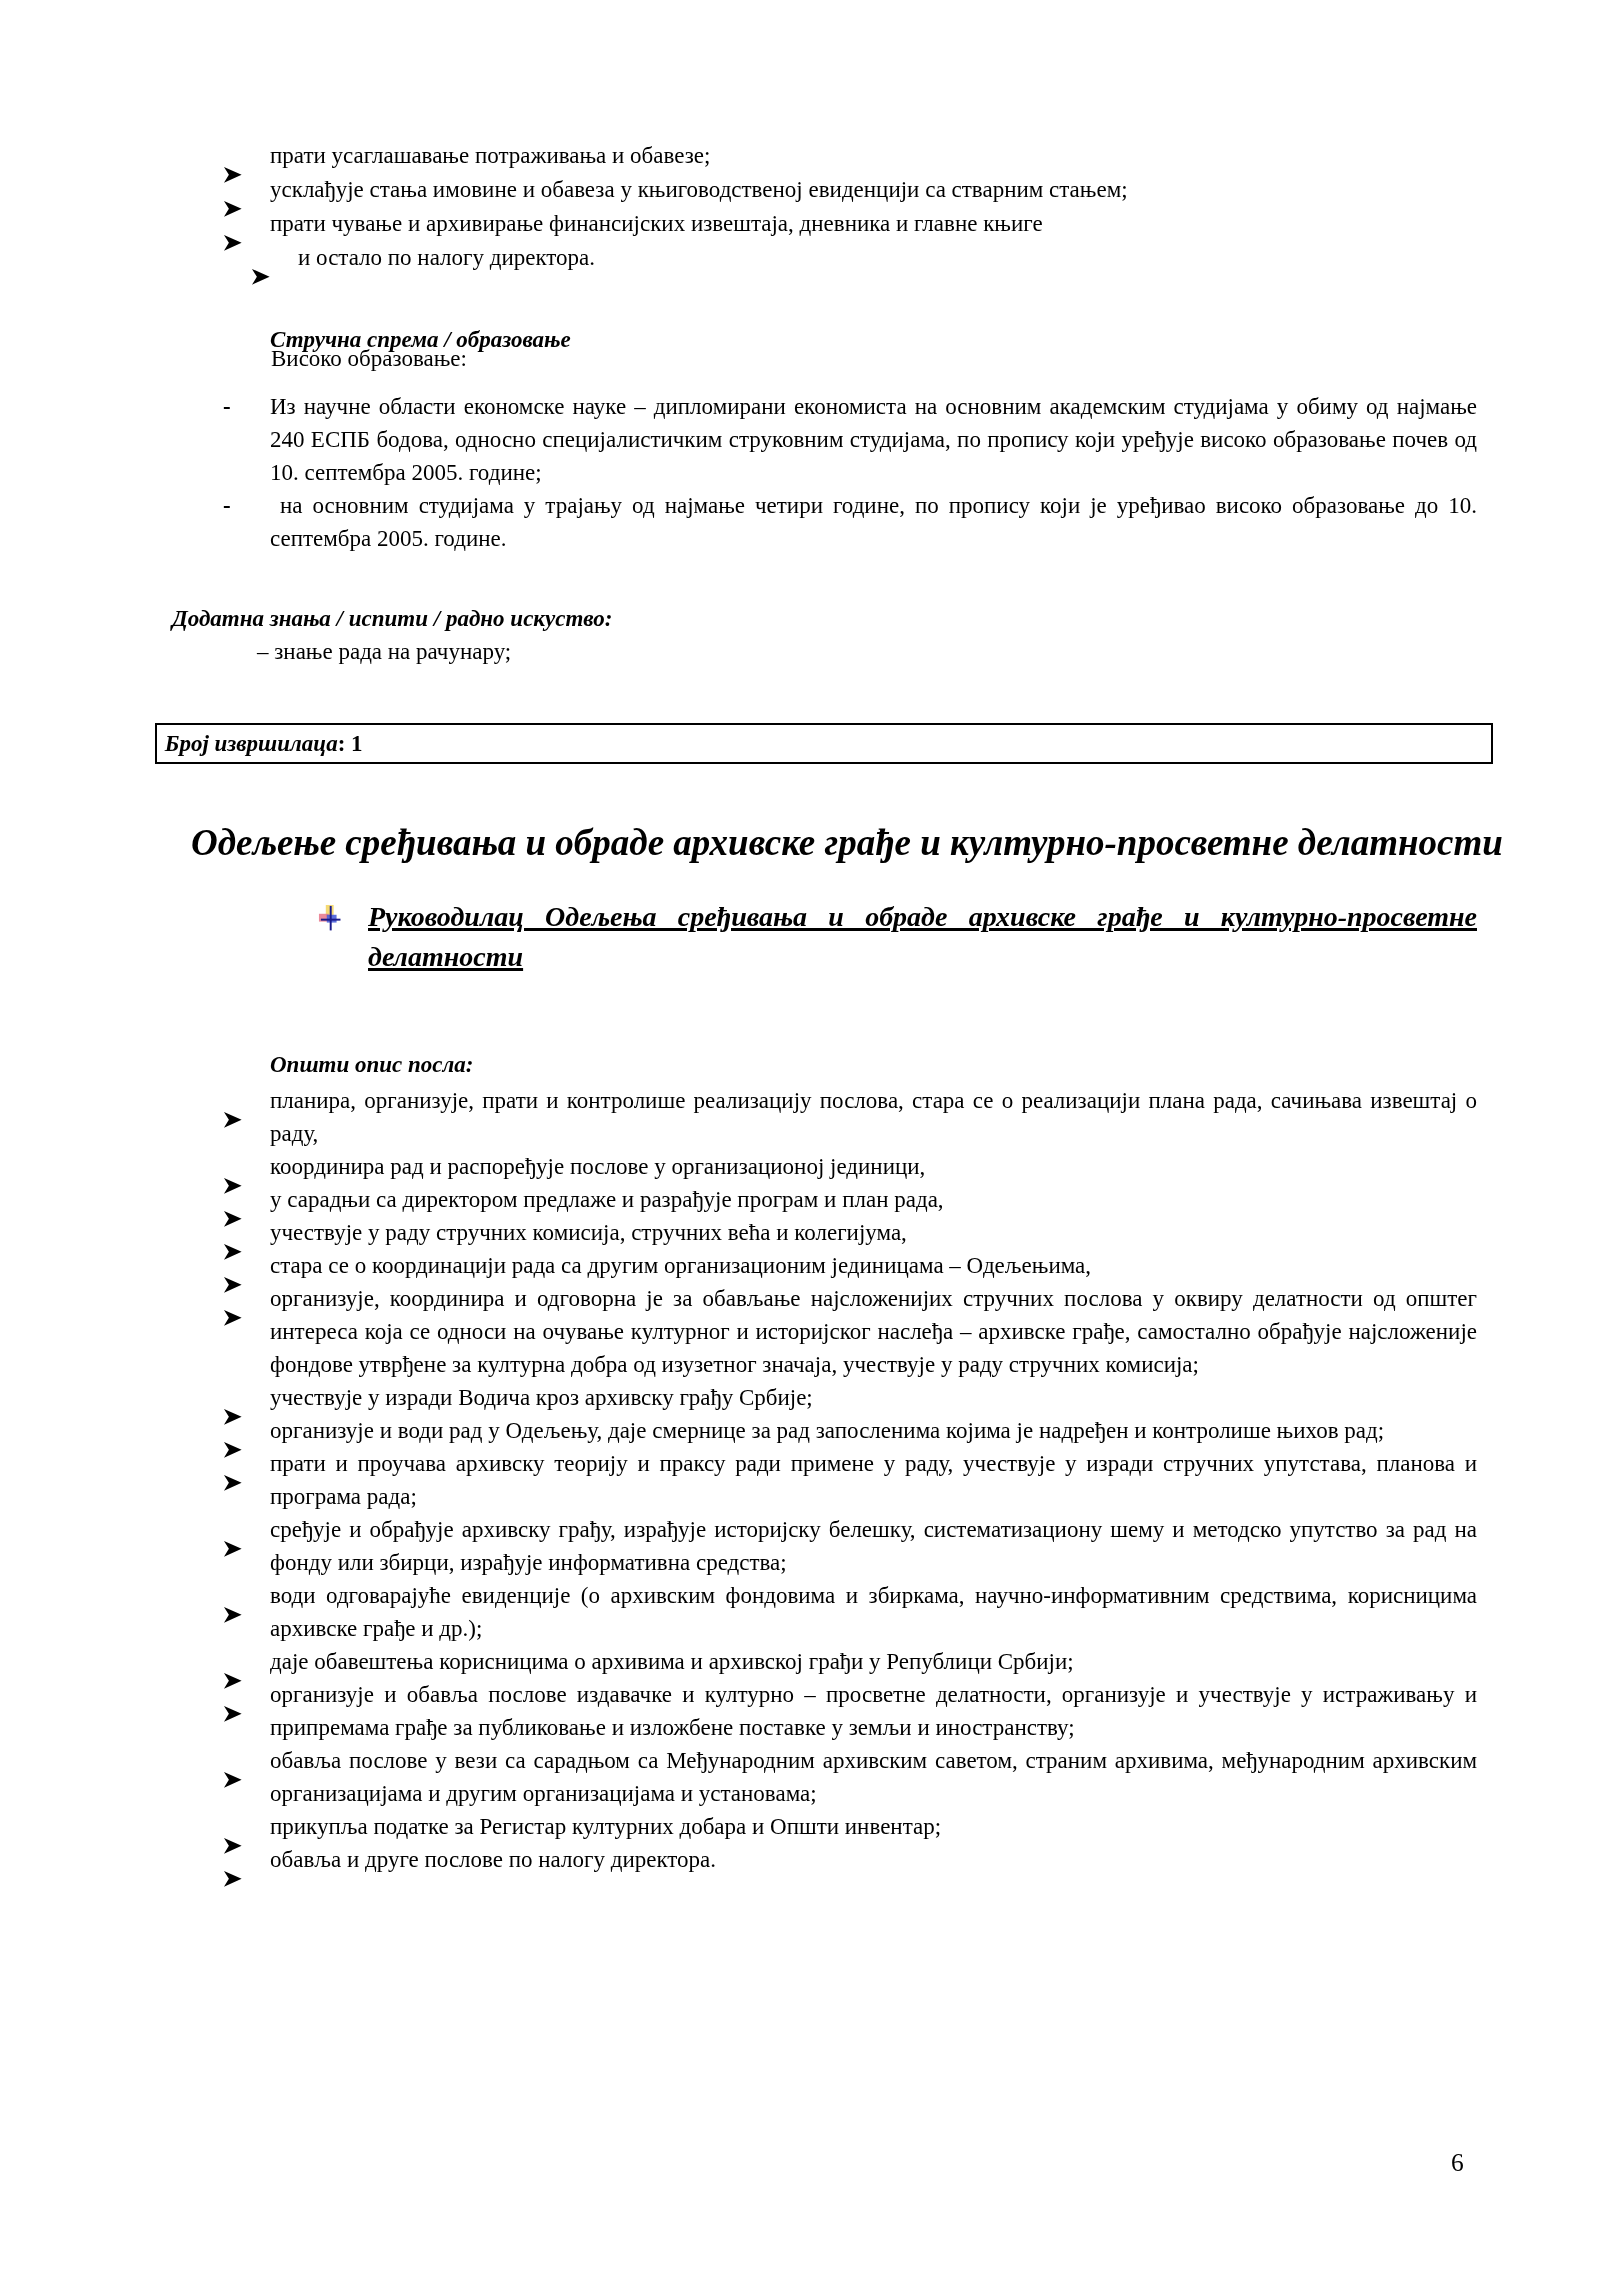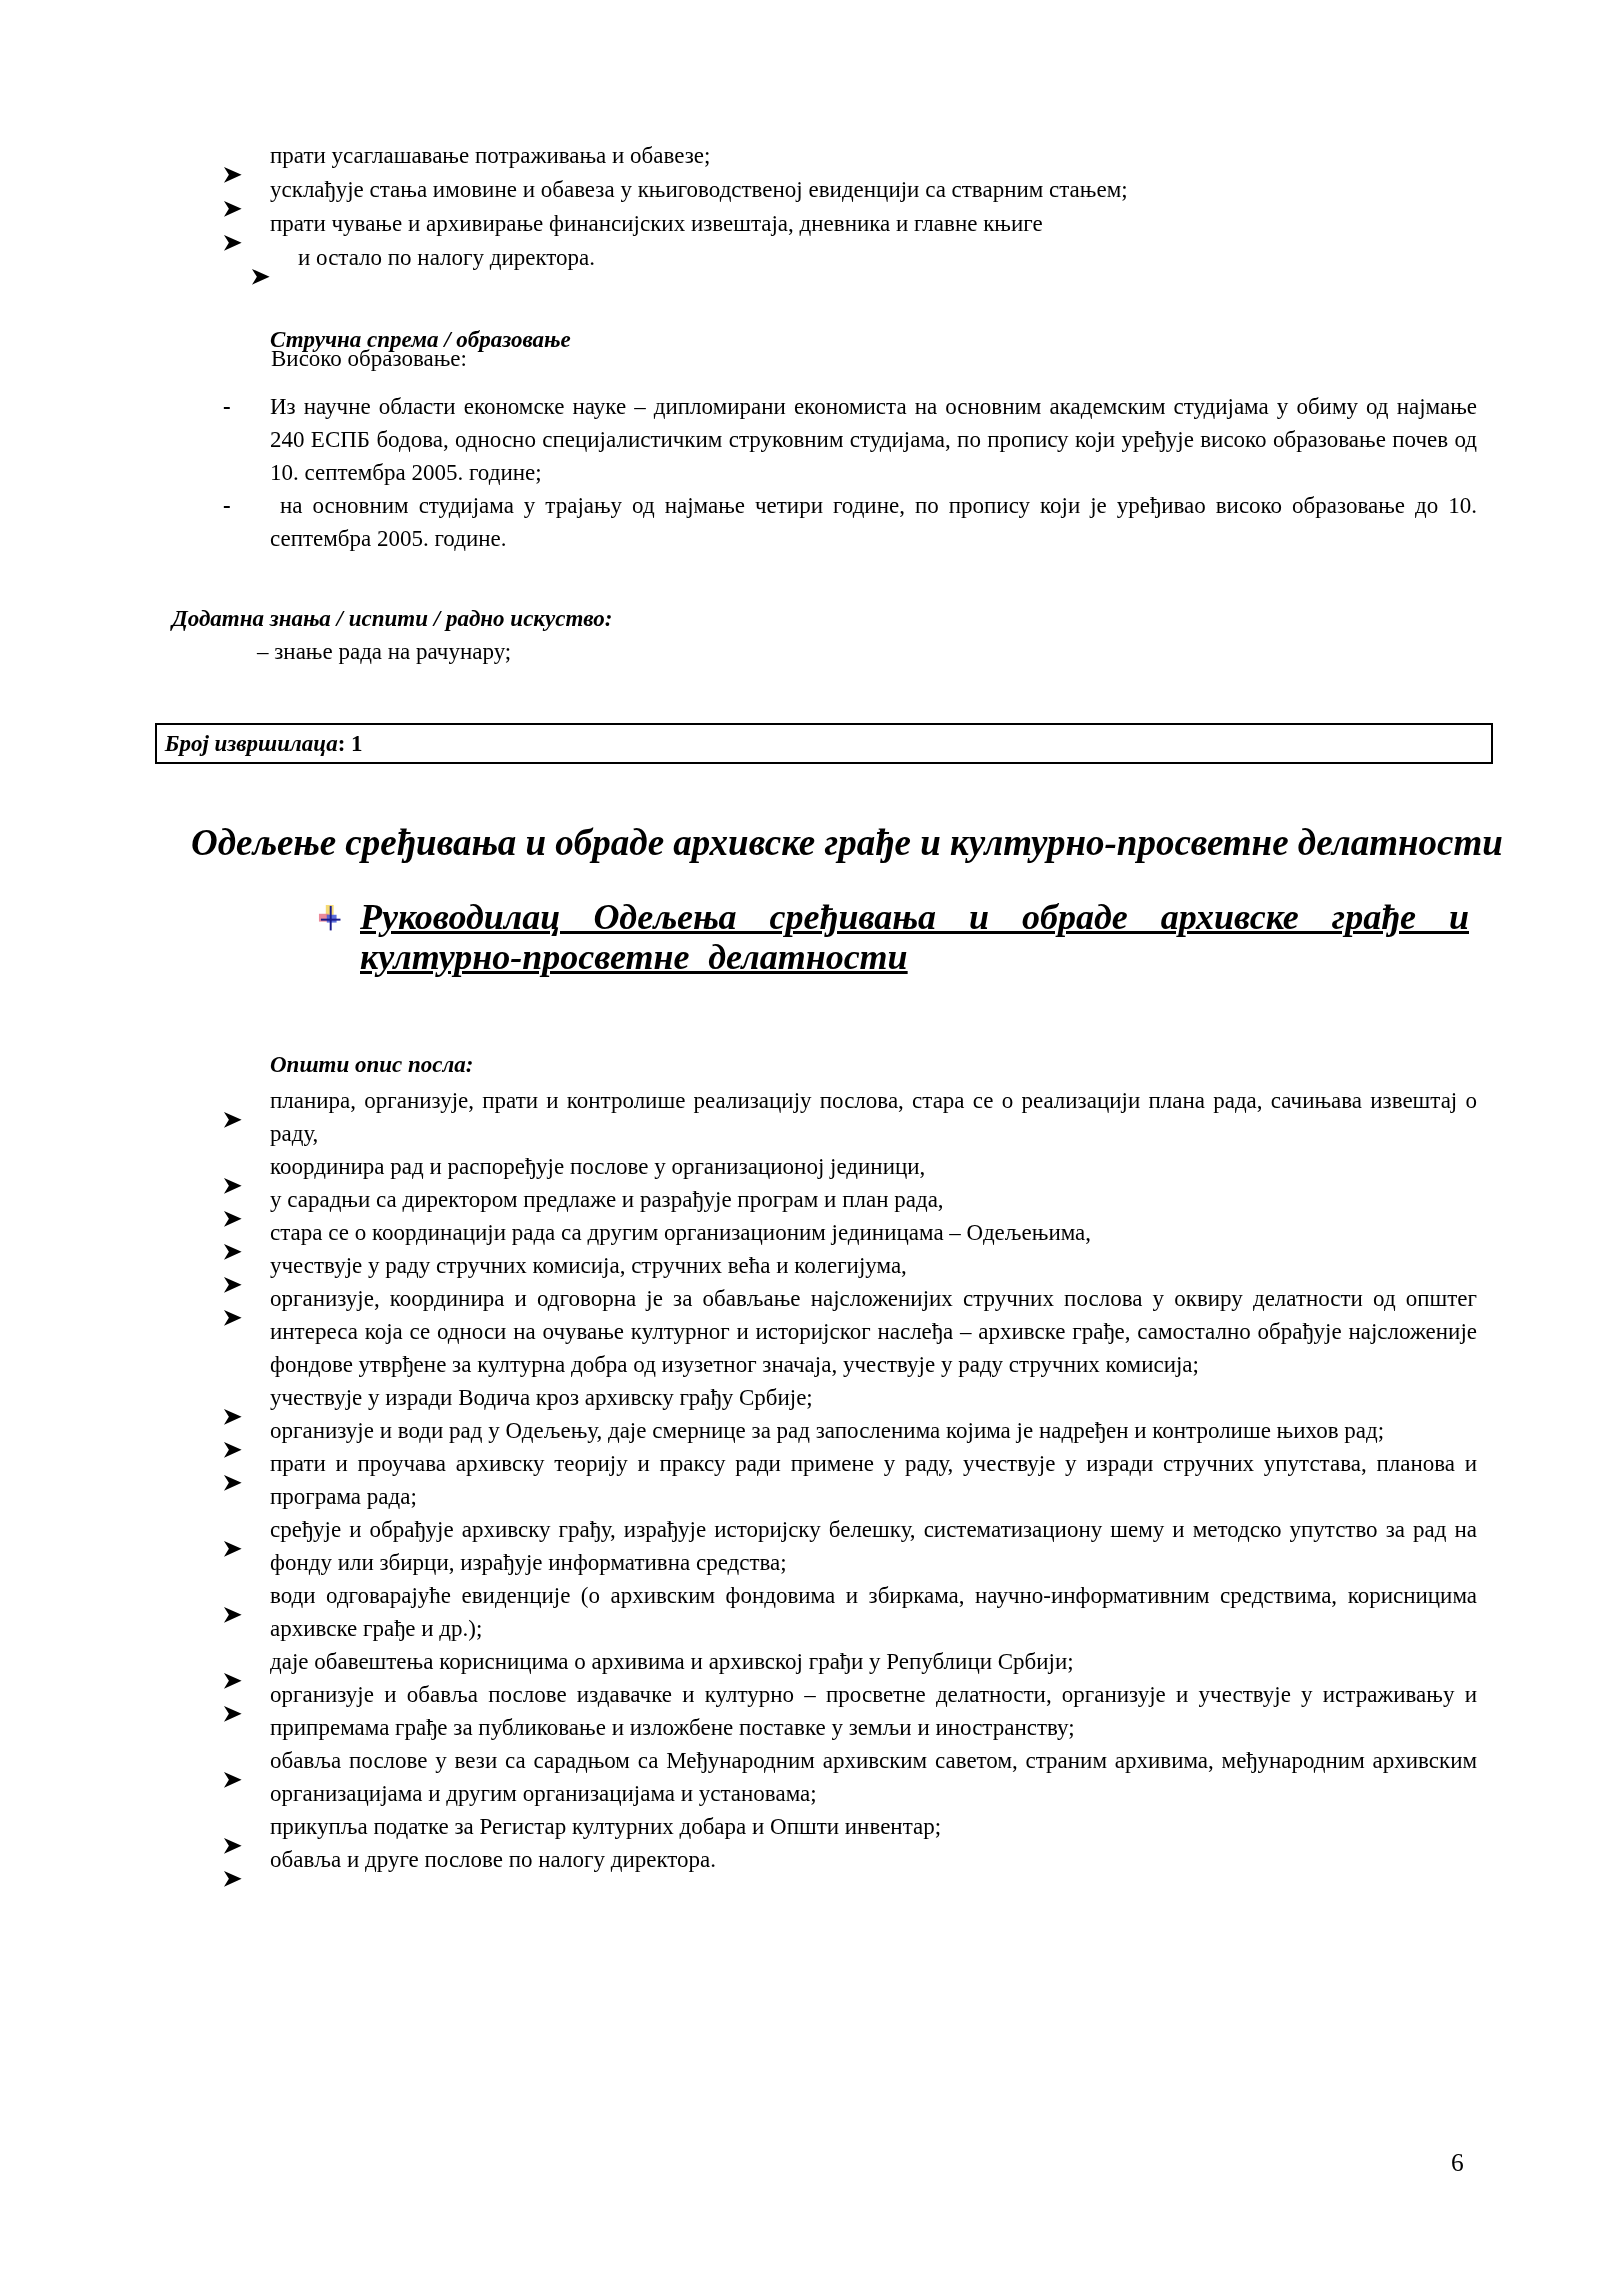--- a/index.html
+++ b/index.html
@@ -16,21 +16,21 @@
   .arrow svg { display: block; }
   .dash-marker { font-weight: bold; }
   .bi { font-weight: bold; font-style: italic; }
   .b { font-weight: bold; }
   .box {
     position: absolute; left: 155px; top: 723px; width: 1326px; height: 37px;
     border: 2.9px solid #000; padding-left: 7.8px; line-height: 37px;
   }
   .section-title { position: absolute; left: 191px; top: 821px; font-size: 37px; font-weight: bold; font-style: italic; white-space: nowrap; }
   .job-title {
-    position: absolute; left: 360px; top: 897px; width: 1109px; font-size: 36px;
+    position: absolute; left: 368px; top: 897px; width: 1109px; font-size: 28px;
     font-weight: bold; font-style: italic; text-decoration: underline; text-decoration-thickness: 2.9px;
     text-align: justify; text-align-last: left; line-height: 40px; word-spacing: 9.8px;
   }
   .pin { position: absolute; left: 317px; top: 904px; width: 27.4px; height: 27.4px; }
   .page-num { position: absolute; left: 1451px; top: 2148px; font-size: 25.5px; }
 </style>
 </head>
 <body>
 
 <ul class="list" style="top:139px; line-height:34px;">
@@ -100,24 +100,24 @@
             <path d="M1 2 L19 10 L1 18 L6 10 Z" fill="#000"></path>
           </svg></span></span><span>планира, организује, прати и контролише реализацију послова, стара се о реализацији плана рада, сачињава извештај о раду,</span></li>
   <li class="li"><span class="marker"><span class="arrow"><svg width="19.6" height="19.6" viewBox="0 0 20 20">
             <path d="M1 2 L19 10 L1 18 L6 10 Z" fill="#000"></path>
           </svg></span></span><span>координира рад и распоређује послове у организационој јединици,</span></li>
   <li class="li"><span class="marker"><span class="arrow"><svg width="19.6" height="19.6" viewBox="0 0 20 20">
             <path d="M1 2 L19 10 L1 18 L6 10 Z" fill="#000"></path>
           </svg></span></span><span>у сарадњи са директором предлаже и разрађује програм и план рада,</span></li>
   <li class="li"><span class="marker"><span class="arrow"><svg width="19.6" height="19.6" viewBox="0 0 20 20">
             <path d="M1 2 L19 10 L1 18 L6 10 Z" fill="#000"></path>
-          </svg></span></span><span>стара се о координацији рада са другим организационим јединицама – Одељењима,</span></li>
+          </svg></span></span><span>учествује у раду стручних комисија, стручних већа и колегијума,</span></li>
   <li class="li"><span class="marker"><span class="arrow"><svg width="19.6" height="19.6" viewBox="0 0 20 20">
             <path d="M1 2 L19 10 L1 18 L6 10 Z" fill="#000"></path>
-          </svg></span></span><span>учествује у раду стручних комисија, стручних већа и колегијума,</span></li>
+          </svg></span></span><span>стара се о координацији рада са другим организационим јединицама – Одељењима,</span></li>
   <li class="li"><span class="marker"><span class="arrow"><svg width="19.6" height="19.6" viewBox="0 0 20 20">
             <path d="M1 2 L19 10 L1 18 L6 10 Z" fill="#000"></path>
           </svg></span></span><span>организује, координира и одговорна је за обављање најсложенијих стручних послова у оквиру делатности од општег интереса која се односи на очување културног и историјског наслеђа – архивске грађе, самостално обрађује најсложеније фондове утврђене за културна добра од изузетног значаја, учествује у раду стручних комисија;</span></li>
   <li class="li"><span class="marker"><span class="arrow"><svg width="19.6" height="19.6" viewBox="0 0 20 20">
             <path d="M1 2 L19 10 L1 18 L6 10 Z" fill="#000"></path>
           </svg></span></span><span>учествује у изради Водича кроз архивску грађу Србије;</span></li>
   <li class="li"><span class="marker"><span class="arrow"><svg width="19.6" height="19.6" viewBox="0 0 20 20">
             <path d="M1 2 L19 10 L1 18 L6 10 Z" fill="#000"></path>
           </svg></span></span><span>организује и води рад у Одељењу, даје смернице за рад запосленима којима је надређен и контролише њихов рад;</span></li>
   <li class="li"><span class="marker"><span class="arrow"><svg width="19.6" height="19.6" viewBox="0 0 20 20">

